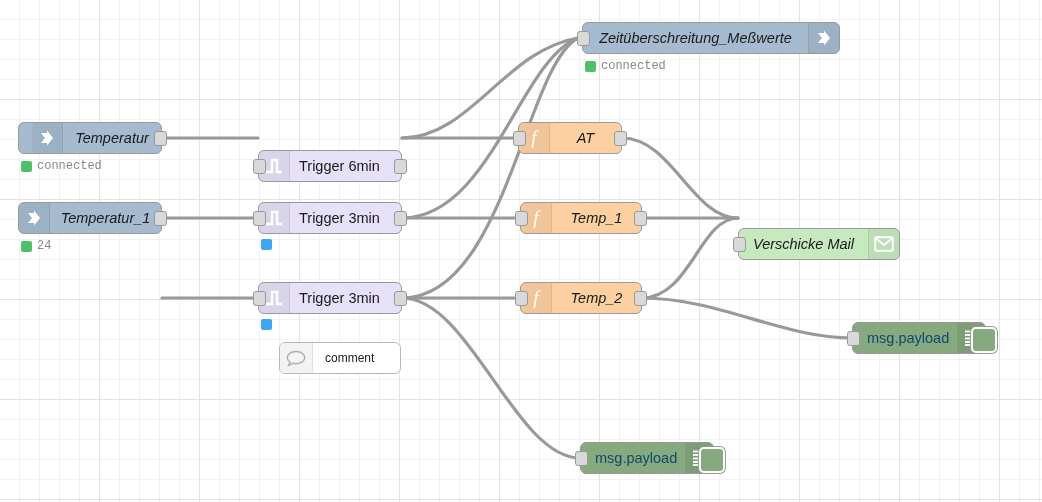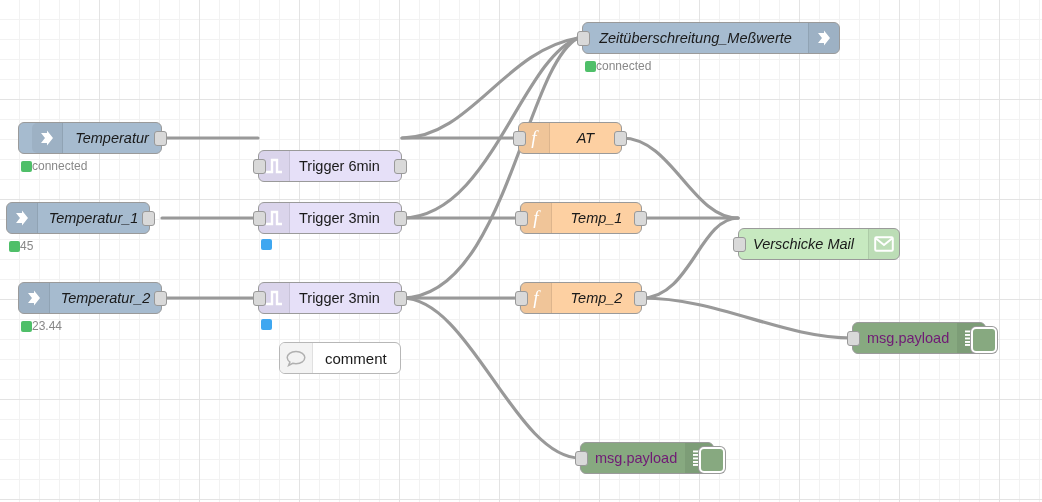--- a/index.html
+++ b/index.html
@@ -94,23 +94,25 @@
   .port.out { right: -6px; }
   .port.in  { left: -6px; }
 
   
   .status {
     position: absolute;
     left: 2px;
     top: 36px;
     display: flex;
     align-items: center;
+    gap: 5px;
     font-size: 12px;
     color: #888888;
     white-space: nowrap;
+    font-family: Liberation Mono, monospace;
   }
   .status-dot {
     width: 11px; height: 11px;
     border-radius: 2px;
     background: #4fbf69;
     display: inline-block;
   }
   .status-dot.blue { background: #3fa7f0; }
 
   
@@ -120,21 +122,21 @@
   .n-function { background: #fdd0a2; }
   .n-mail     { background: #c7e9c0; }
   .n-debug    { background: #87a980; }
   .n-comment  { background: #ffffff; border-color: #b7b7b7; }
 
   
   .debug-body { position: relative; }
   .debug-label {
     flex: 1 1 auto;
     font-size: 14.5px;
-    color: #701a75;
+    color: #0c4a6e;
     padding-left: 14px;
     white-space: nowrap;
   }
   .debug-lines {
     flex: 0 0 auto;
     width: 28px;
     height: 100%;
     display: flex;
     align-items: center;
     justify-content: center;
@@ -160,21 +162,21 @@
     width: 32px;
     height: 100%;
     display: flex;
     align-items: center;
     justify-content: center;
     background: #f3f3f3;
     border-right: 1px solid #e0e0e0;
   }
   .comment-label {
     flex: 1 1 auto;
-    font-size: 15px;
+    font-size: 12px;
     color: #1a1a1a;
     padding-left: 12px;
     white-space: nowrap;
   }
   svg.glyph { display: block; }
 </style>
 </head>
 <body>
 
 <div id="canvas">
@@ -235,51 +237,36 @@
       </div>
       <div class="node-label label-italic label-center">Temperatur</div>
     </div>
     <div class="port out"></div>
     <div class="status">
       <span class="status-dot"></span>
       <span>connected</span>
     </div>
   </div>
 
-  <div class="node n-mqtt-in" style="left:6px; top:202px; width:144px;">
+  <div class="node n-mqtt-in" style="left:18px; top:202px; width:144px;">
     <div class="node-body">
       <div class="icon-box left">
         <svg class="glyph" width="18" height="18" viewBox="0 0 18 18">
           <path d="M3 4 L9 4 L9 1.5 L15 9 L9 16.5 L9 14 L3 14 L7 9 Z" fill="#ffffff"></path>
         </svg>
       </div>
       <div class="node-label label-italic label-center">Temperatur_1</div>
     </div>
     <div class="port out"></div>
     <div class="status">
       <span class="status-dot"></span>
-      <span>45</span>
-    </div>
-  </div>
-
-  <div class="node n-mqtt-in" style="left:18px; top:282px; width:144px;">
-    <div class="node-body">
-      <div class="icon-box left">
-        <svg class="glyph" width="18" height="18" viewBox="0 0 18 18">
-          <path d="M3 4 L9 4 L9 1.5 L15 9 L9 16.5 L9 14 L3 14 L7 9 Z" fill="#ffffff"></path>
-        </svg>
-      </div>
-      <div class="node-label label-italic label-center">Temperatur_2</div>
-    </div>
-    <div class="port out"></div>
-    <div class="status">
-      <span class="status-dot"></span>
-      <span>23.44</span>
-    </div>
-  </div>
+      <span>24</span>
+    </div>
+  </div>
+
 
   <div class="node n-trigger" style="left:258px; top:122px; width:144px;margin-top:28px;">
     <div class="node-body">
       <div class="icon-box left">
         <svg class="glyph" width="20" height="18" viewBox="0 0 20 18">
           <path d="M2 15 L8 15 L8 3 L13 3 L13 15 L18 15" stroke="#ffffff" stroke-width="2.4" fill="none"></path>
         </svg>
       </div>
       <div class="node-label label-left">Trigger 6min</div>
     </div>

